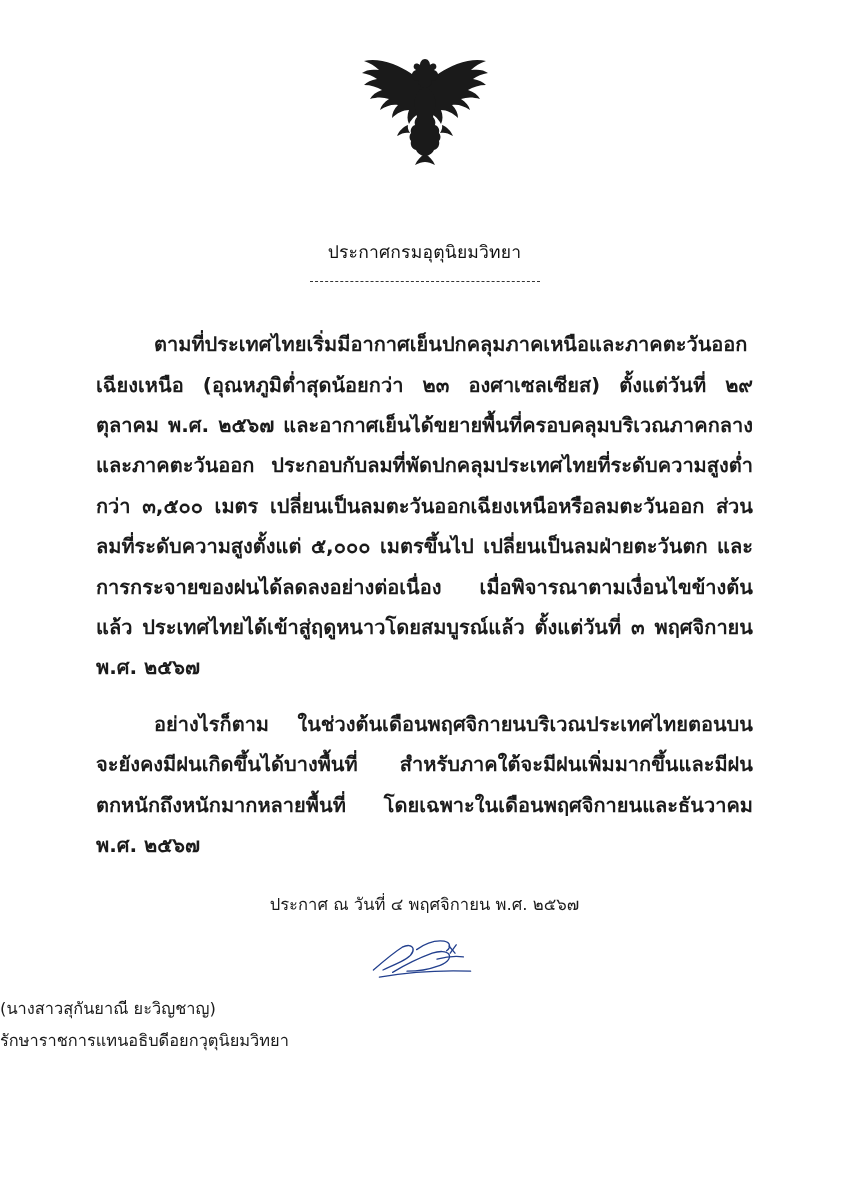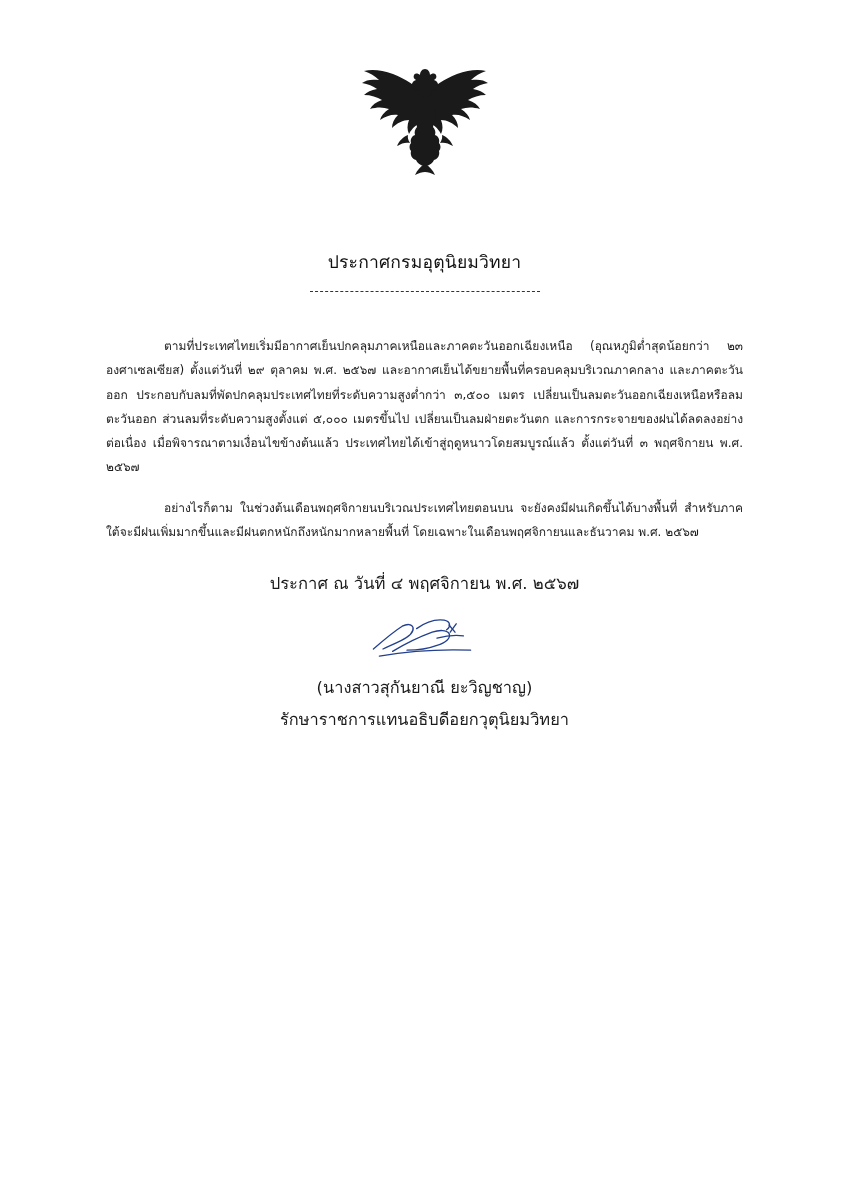--- a/index.html
+++ b/index.html
@@ -12,21 +12,21 @@
     height: 1200px;
     font-family: "DejaVu Sans", "Liberation Sans", sans-serif;
     color: #1a1a1a;
     position: relative;
     overflow: hidden;
   }
   .page {
     width: 849px;
     height: 1200px;
     box-sizing: border-box;
-    padding: 10px;
+    padding: 0;
     position: relative;
     background: #ffffff;
   }
 
   
   .emblem-wrap {
     width: 100%;
     display: flex;
     justify-content: center;
     padding-top: 50px;
@@ -57,25 +57,26 @@
     margin: 12px auto 0 auto;
     width: 230px;
     border: 0;
     border-top: 1.4px dashed #333;
     height: 0;
   }
 
   
   .body-block {
     margin: 42px 96px 0 96px;
-    font-size: 12px;
+    font-size: 20px;
     line-height: 2.02;
     color: #1b1b1b;
     text-align: justify;
     text-justify: inter-word;
+    font-weight: bold;
   }
   .para {
     margin: 0 0 16px 0;
     text-indent: 0;
   }
   .para.indent {
     text-indent: 58px;
   }
   .para:last-child { margin-bottom: 16px; }
 
@@ -92,21 +93,21 @@
     margin-top: 18px;
     display: flex;
     justify-content: center;
   }
   .signature {
     width: 120px;
     height: 52px;
   }
   .signer-block {
     margin-top: 6px;
-    text-align: center;
+    text-align: left;
     font-size: 16.4px;
     line-height: 1.95;
     color: #1b1b1b;
   }
 </style>
 </head>
 <body>
 
 <div class="page">
 

